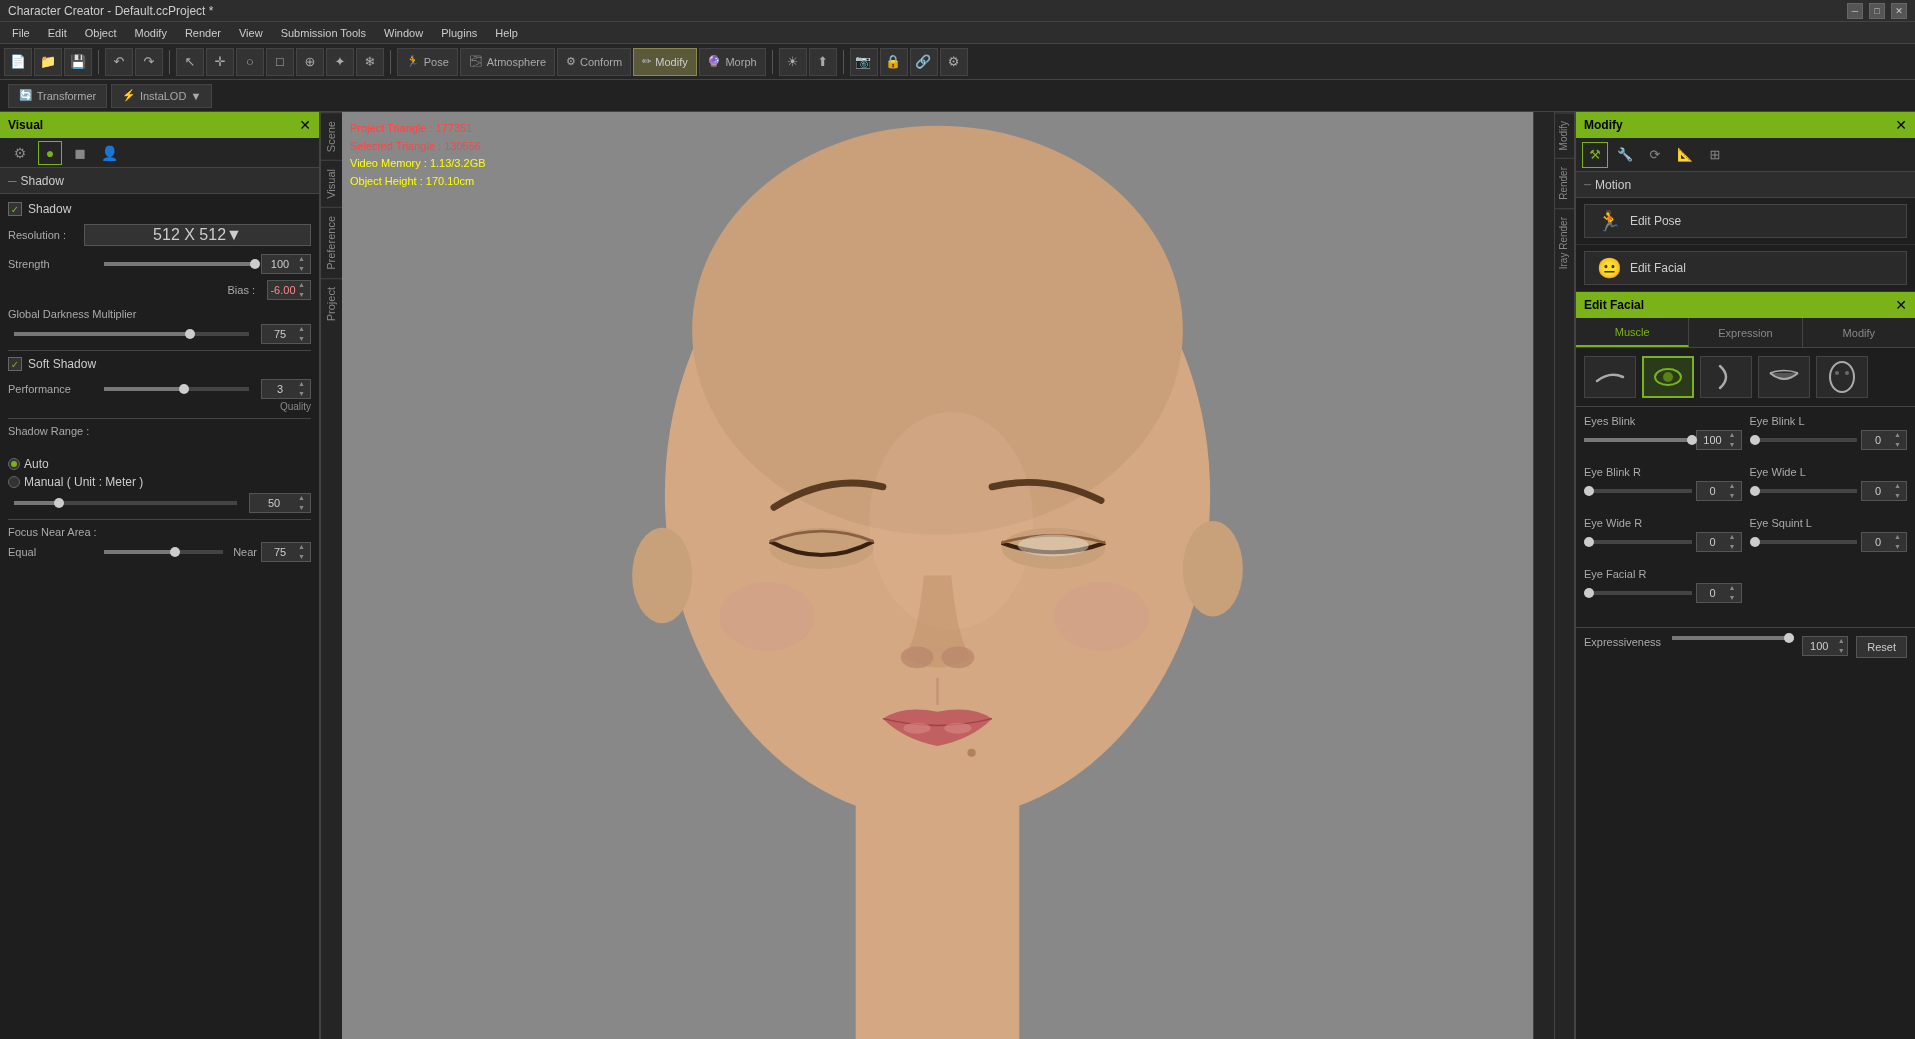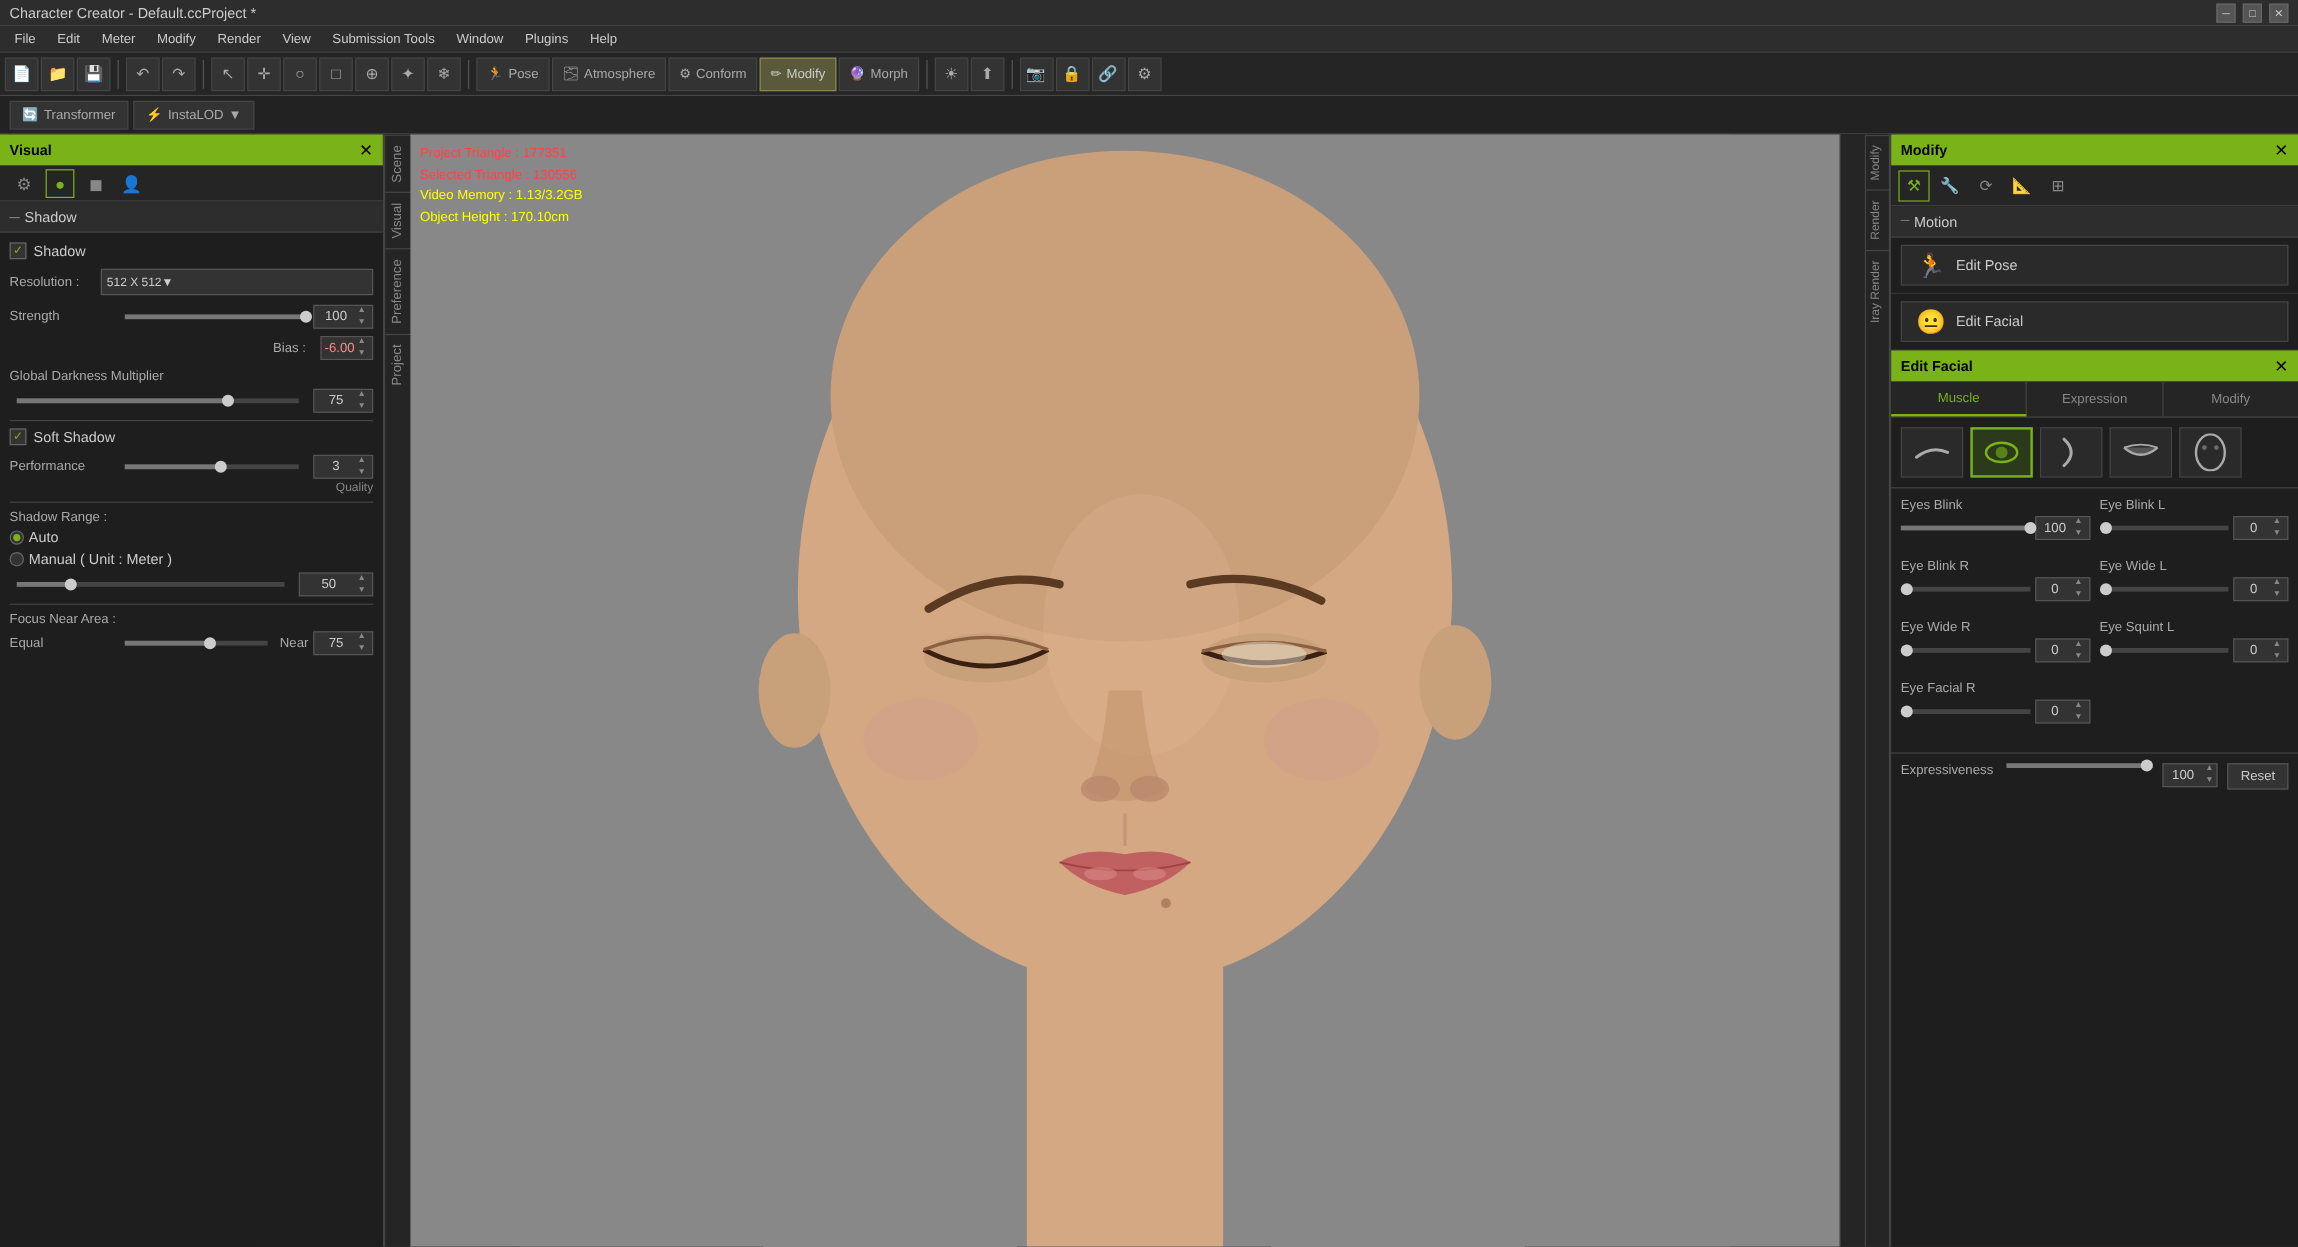--- a/index.html
+++ b/index.html
@@ -215,25 +215,25 @@
       cursor: pointer;
       font-size: 10px;
       color: #7ab317;
     }
     .dropdown-select {
       flex: 1;
       height: 22px;
       background: #333;
       border: 1px solid #555;
       color: #ccc;
-      font-size: 10px;
+      font-size: 16px;
       padding: 0 4px;
       display: flex;
       align-items: center;
-      justify-content: flex-start;
+      justify-content: center;
       cursor: pointer;
     }
     .slider-row {
       display: flex;
       align-items: center;
       margin-bottom: 6px;
     }
     .slider-label {
       width: 90px;
       color: #aaa;
@@ -626,21 +626,21 @@
   <div id="title-bar-controls">
     <div class="title-btn">─</div>
     <div class="title-btn">□</div>
     <div class="title-btn">✕</div>
   </div>
 </div>
 
 <div id="menu-bar">
   <span class="menu-item">File</span>
   <span class="menu-item">Edit</span>
-  <span class="menu-item">Meter</span>
+  <span class="menu-item">Object</span>
   <span class="menu-item">Modify</span>
   <span class="menu-item">Render</span>
   <span class="menu-item">View</span>
   <span class="menu-item">Submission Tools</span>
   <span class="menu-item">Window</span>
   <span class="menu-item">Plugins</span>
   <span class="menu-item">Help</span>
 </div>
 
 <div id="toolbar">
@@ -794,21 +794,21 @@
             <div class="spin-arrow">▼</div>
           </div>
         </div>
       </div>
       <div style="text-align:right; font-size:10px; color:#888; margin-top:-4px; margin-bottom:4px;">
         <span>Quality</span>
       </div>
 
       <div class="section-divider"></div>
 
-      <div class="form-label" style="margin-bottom:4px;">Shadow Range :</div>
+      <div class="form-label" style="margin-bottom:20px;">Shadow Range :</div>
       <div class="radio-row">
         <div class="radio-btn active"></div>
         <span>Auto</span>
       </div>
       <div class="radio-row">
         <div class="radio-btn"></div>
         <span>Manual ( Unit : Meter )</span>
       </div>
       <div class="slider-row">
         <div class="slider-track">

